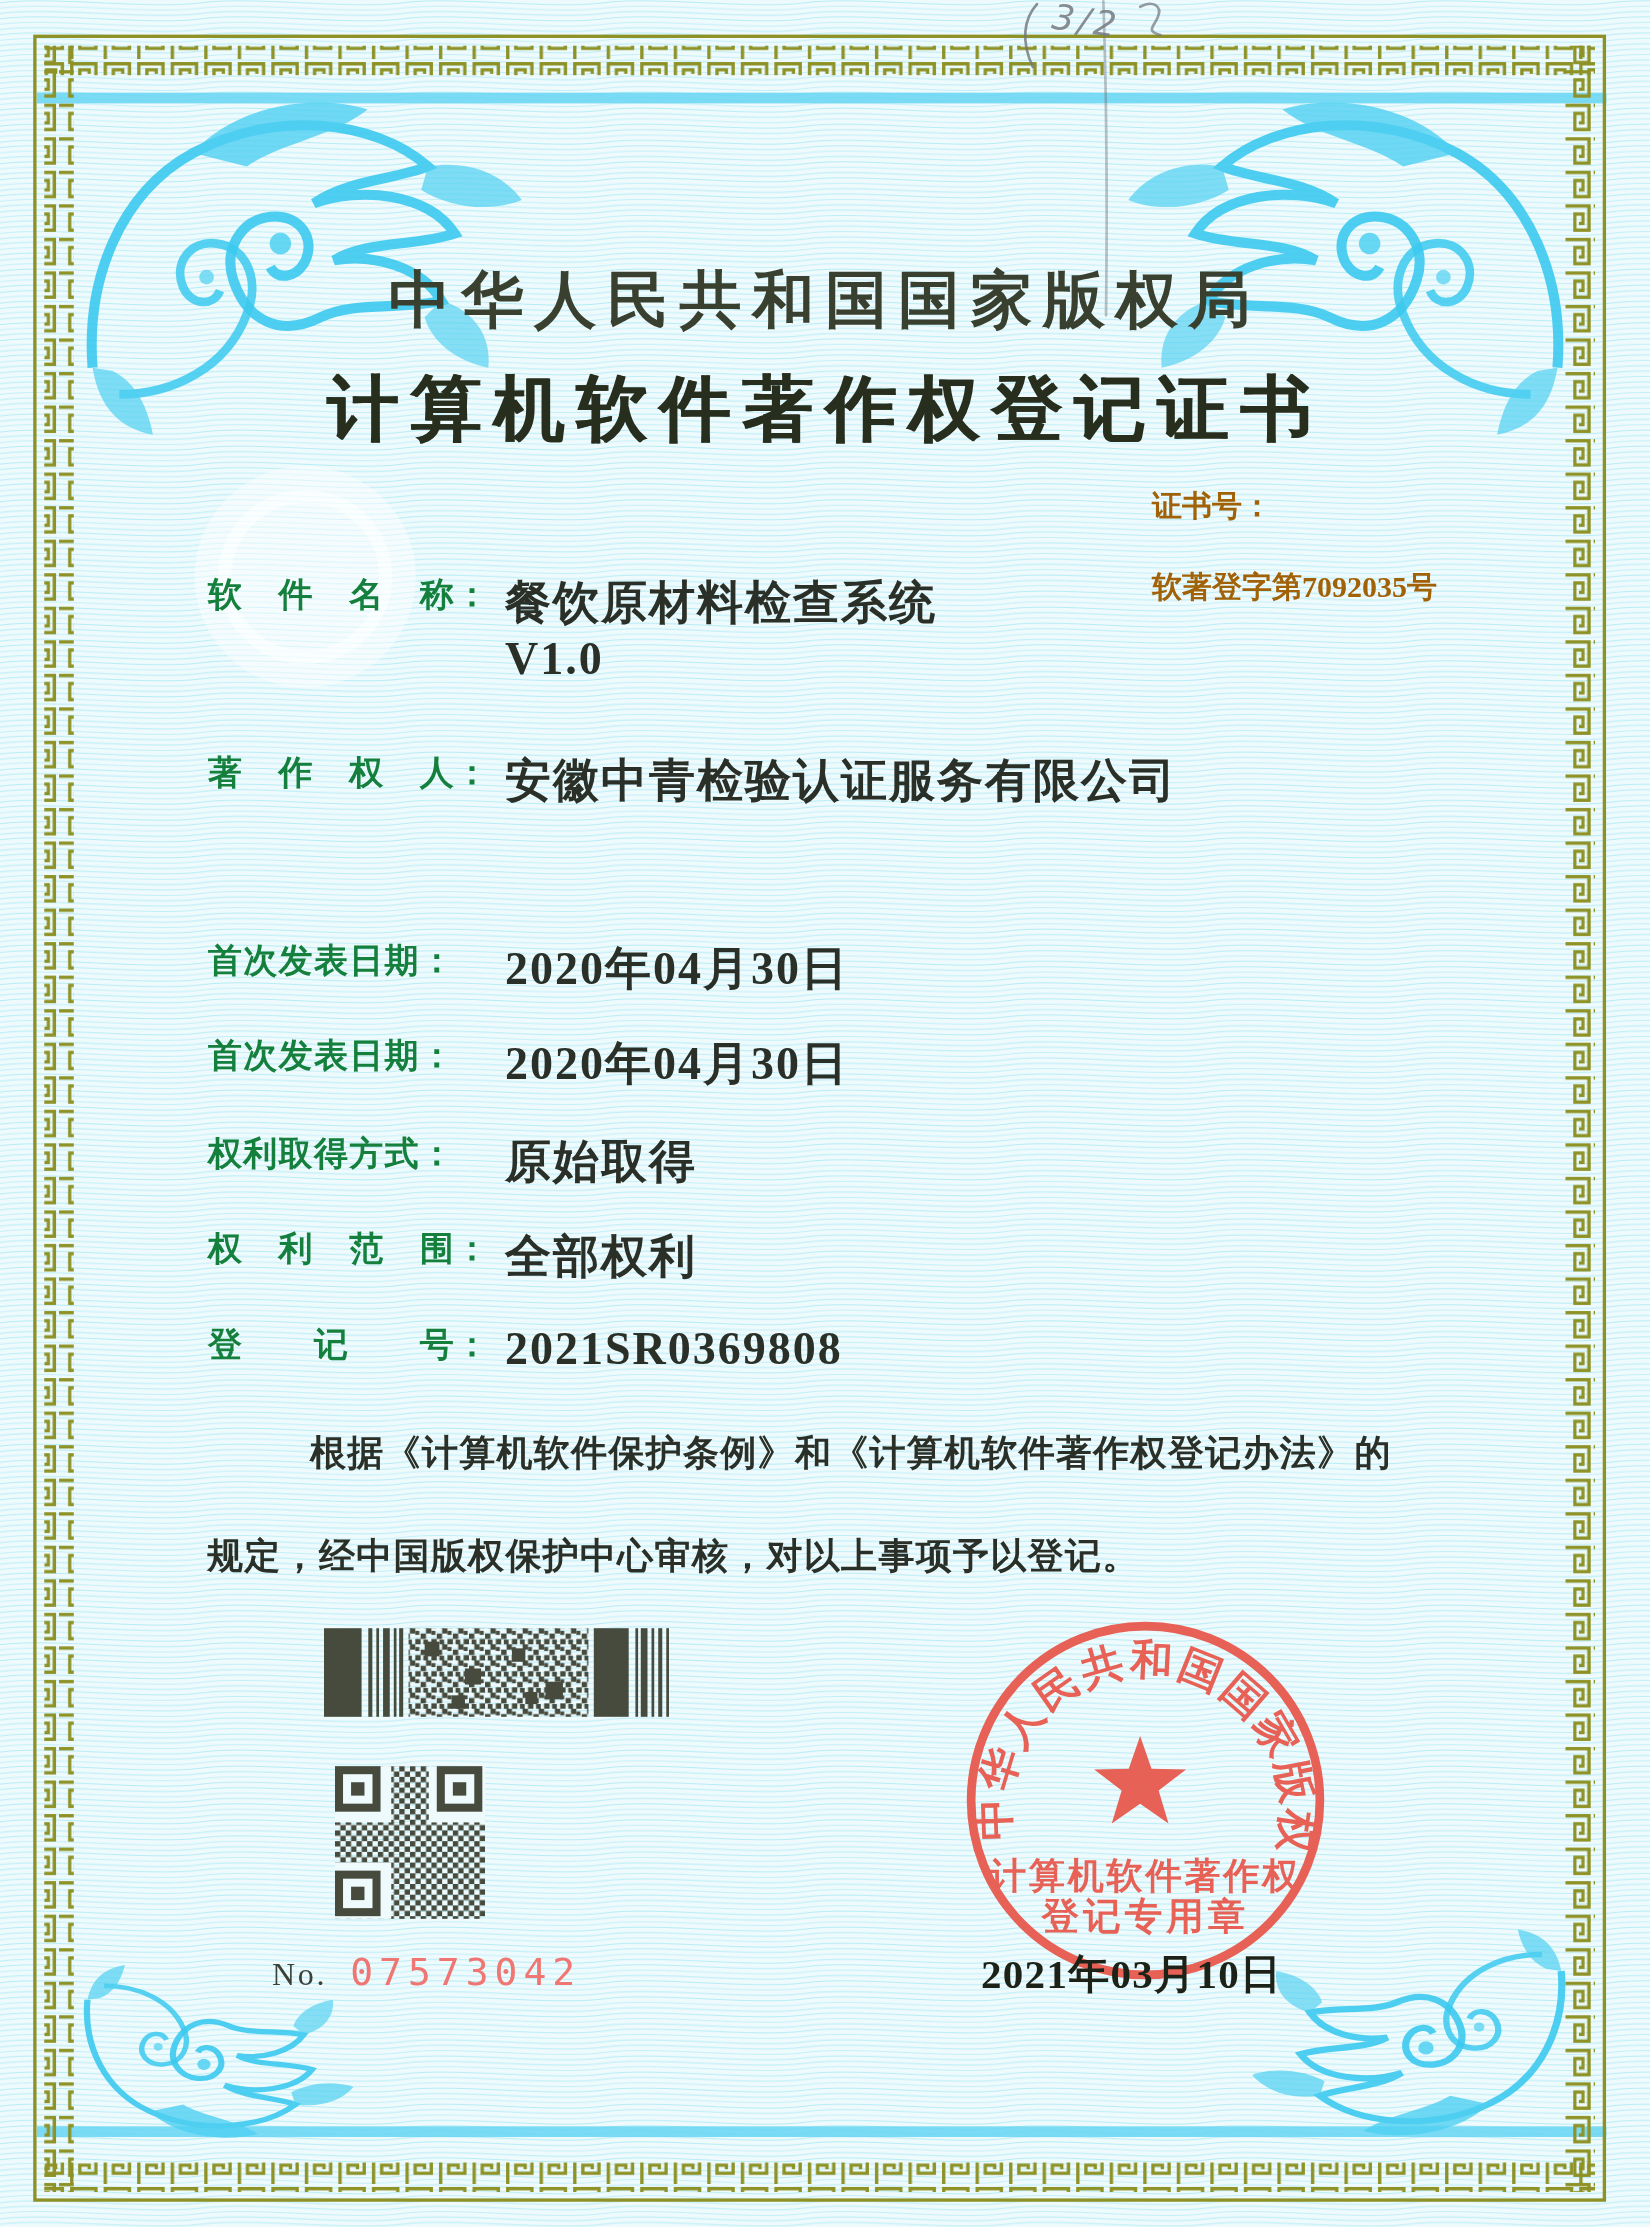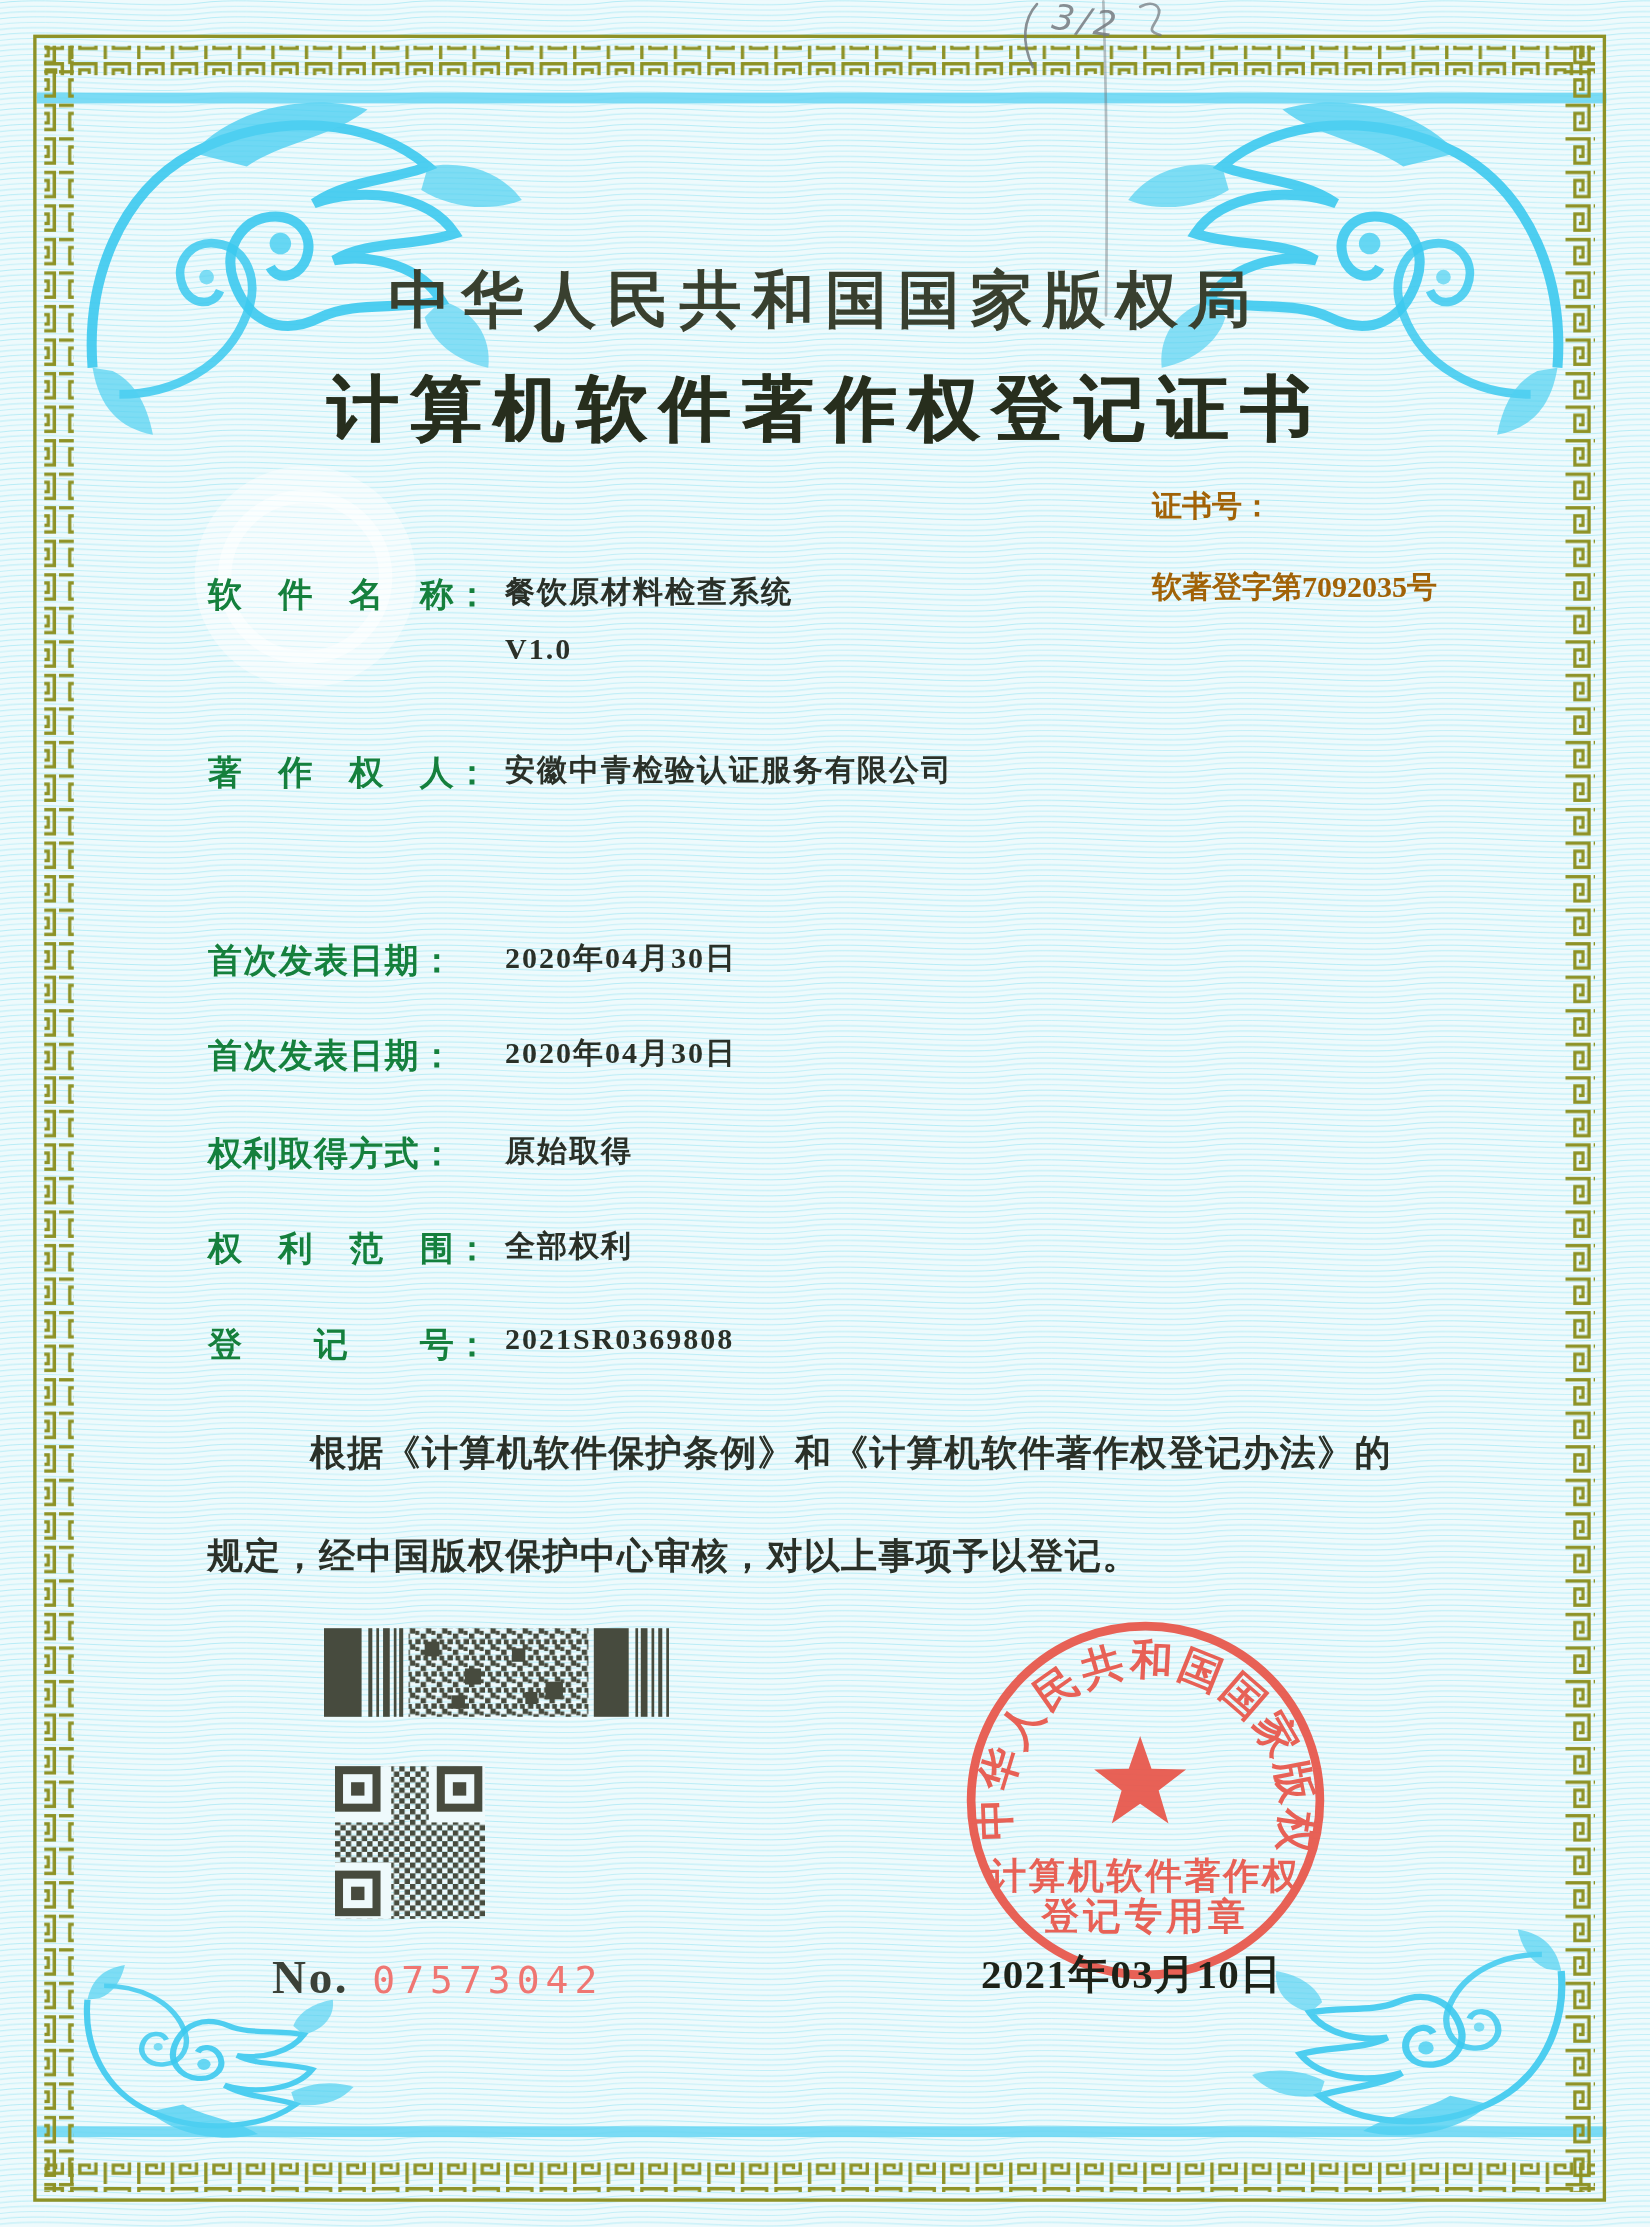--- a/index.html
+++ b/index.html
@@ -17,24 +17,24 @@
   .cert-title{
     left:0;top:362px;width:1650px;text-align:center;
     font-size:71px;font-weight:700;letter-spacing:12px;color:#272e1d;
     text-shadow:1.3px 0 0 #272e1d;
   }
   .cert-no-line{
     top:486px;right:213px;display:flex;gap:40px;
     font-size:30px;font-weight:700;color:#a16207;flex-direction:column;
   }
   .row-label{position:absolute;left:208px;font-size:34px;font-weight:700;color:#15803d;letter-spacing:1.3px;white-space:pre;}
-  .row-value{position:absolute;left:505px;font-size:30px;font-weight:700;color:#2a3028;letter-spacing:2px;white-space:pre;}
+  .row-value{position:absolute;left:505px;font-size:46px;font-weight:700;color:#2a3028;letter-spacing:2px;white-space:pre;}
   .stmt{position:absolute;font-size:36px;font-weight:700;color:#2a3028;letter-spacing:1.3px;white-space:pre;}
   .serial{left:272px;top:1950px;display:flex;align-items:baseline;gap:23px;}
-  .serial .no{font-size:47px;font-weight:700;color:#3b4138;letter-spacing:2.7px;}
+  .serial .no{font-size:32px;font-weight:400;color:#3b4138;letter-spacing:2.7px;}
   .serial .num{font-size:38px;font-weight:400;color:#ef7672;letter-spacing:6px;font-family:"DejaVu Sans Mono", monospace;}
   .seal-date{
     left:981px;top:1947px;width:322px;
     font-size:41px;font-weight:700;color:#1d2218;letter-spacing:1.3px;
   }
   .pencil-note{
     left:1052px;top:1.3px;font-family:"DejaVu Sans", sans-serif;
     font-size:35px;color:#767b80;transform:rotate(8deg);opacity:.85;font-style:italic;letter-spacing:4px;
   }
   .seal-wrap{left:951px;top:1606px;width:389px;height:389px;opacity:.93;}

